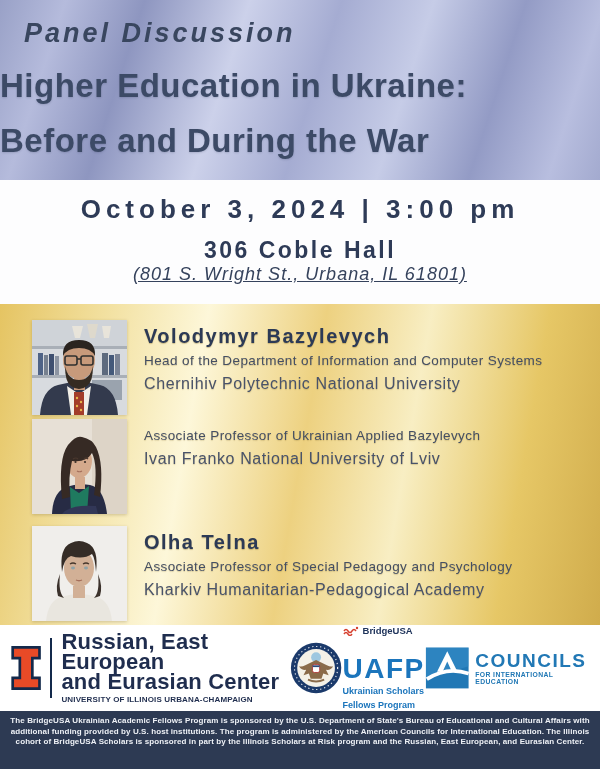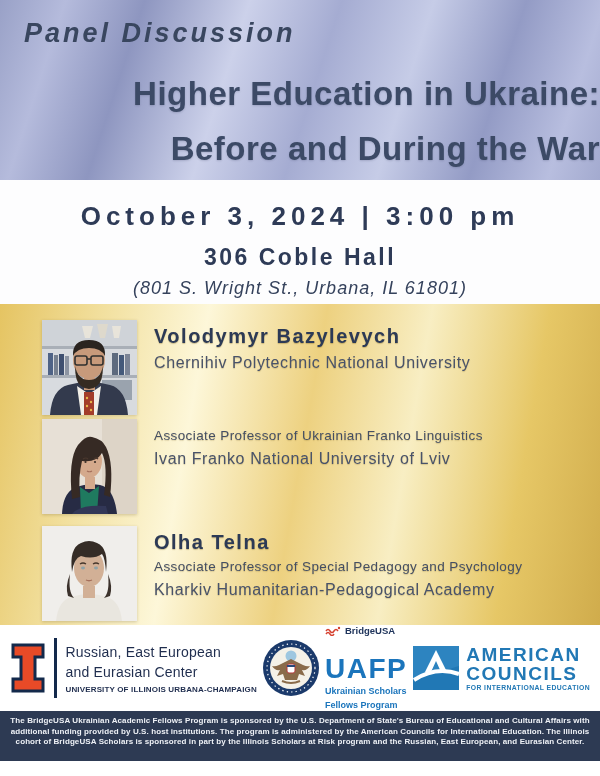--- a/index.html
+++ b/index.html
@@ -14,37 +14,37 @@
     background:linear-gradient(108deg,
       #99a1c7 0%, #b5bbdc 10%, #8e96c0 22%, #ccd1ea 38%,
       #a5acd2 52%, #c6cce7 66%, #939bc5 80%, #b8bedf 92%, #a3aacf 100%);
     position:relative;
   }
   .kicker{
     position:absolute;left:24px;top:18px;
     font-size:27px;font-weight:bold;font-style:italic;
     letter-spacing:3px;color:#39465f;
   }
-  .titles{position:absolute;left:0;right:0;top:66px;text-align:right;}
+  .titles{position:absolute;left:0;right:0;top:58px;text-align:left;}
   .title-line{
     font-size:33px;font-weight:bold;color:#3c4a66;
     letter-spacing:0.5px;line-height:55px;
     text-shadow:0 1px 2px rgba(40,45,80,0.18);
   }
   
   .info{
     height:124px;background:#fdfdfe;text-align:center;
-    color:#2e3b57;padding-top:8px;box-sizing:border-box;
+    color:#2e3b57;padding-top:1px;box-sizing:border-box;
   }
   .datetime{margin-top:13px;font-size:26px;font-weight:bold;letter-spacing:5px;}
   .venue{margin-top:12px;font-size:23px;font-weight:bold;letter-spacing:2.5px;}
-  .address{margin-top:7px;font-size:18px;font-style:italic;letter-spacing:1px;color:#35425c;}
+  .address{font-size:18px;font-style:italic;letter-spacing:1px;color:#35425c;text-decoration:underline;}
   
   .speakers{
-    height:321px;box-sizing:border-box;padding:16px 0 0 42px;
+    height:321px;box-sizing:border-box;padding:16px 0 0 32px;
     background:linear-gradient(100deg,
       #e5c462 0%, #f2e09f 16%, #fdf7d9 32%, #edd180 50%,
       #f8eec3 66%, #e6c766 84%, #d0ac4c 100%);
   }
   .speaker-row{display:flex;align-items:flex-start;}
   .speaker-row.r1{margin-bottom:4px;}
   .speaker-row.r2{margin-bottom:12px;}
   .photo{
     width:95px;height:95px;flex:0 0 95px;overflow:hidden;
     box-shadow:0 1px 3px rgba(90,70,20,0.25);
@@ -65,37 +65,37 @@
   }
   
   .logos{
     height:86px;background:#ffffff;display:flex;align-items:center;
     justify-content:space-between;padding:0 10px;box-sizing:border-box;
   }
   .reeec{display:flex;align-items:center;}
   .block-i{width:36px;height:52px;margin-right:8px;}
   .reeec-divider{width:2.5px;height:60px;background:#13294b;margin-right:9px;}
   .reeec-text{line-height:1;}
-  .reeec-line{font-size:14px;font-weight:normal;color:#1f2d4e;line-height:20px;letter-spacing:0.2px;}
+  .reeec-line{font-size:22px;font-weight:bold;color:#1f2d4e;line-height:20px;letter-spacing:0.2px;}
   .reeec-sub{font-size:8px;font-weight:bold;color:#1f2d4e;margin-top:4px;letter-spacing:0.15px;}
   .seal{width:58px;height:58px;}
   .uafp{line-height:1;}
   .uafp-brand-row{display:flex;align-items:center;}
   .uafp-wave{width:16px;height:10px;margin-right:4px;}
   .uafp-brand{font-size:9.5px;font-weight:bold;color:#20355c;}
   .uafp-acronym{font-size:28px;font-weight:bold;color:#1b75bc;letter-spacing:1.5px;margin-top:19px;}
   .uafp-sub{font-size:9px;font-weight:bold;color:#1b75bc;line-height:11px;margin-top:3px;}
   .ac{display:flex;align-items:center;}
   .ac-mark{width:48px;height:48px;margin-right:6px;}
   .ac-text{line-height:1;}
   .ac-line{font-size:19px;font-weight:bold;color:#2178b5;letter-spacing:1.5px;line-height:19px;}
   .ac-sub{font-size:6.8px;font-weight:bold;color:#2178b5;letter-spacing:0.4px;margin-top:2px;}
   
   .footer{
-    height:50px;background:#2d3a53;color:#eef1f6;box-sizing:border-box;
+    height:58px;background:#2d3a53;color:#eef1f6;box-sizing:border-box;
     padding:5px 5px 0 5px;text-align:center;
     font-size:8px;font-weight:bold;line-height:10.5px;letter-spacing:0.1px;
   }
 </style>
 </head>
 <body>
 
 <div class="poster">
 
   <div class="header">
@@ -143,20 +143,21 @@
           <ellipse cx="47" cy="40" rx="16" ry="19" fill="#c79a7b"></ellipse>
           <path d="M31 36 q-1 -16 16 -16 q17 0 16 16 q-4 -8 -16 -8 q-12 0 -16 8 z" fill="#2a241f"></path>
           <path d="M33 46 q3 14 14 14 q11 0 14 -14 q0 16 -6 20 q-4 3 -8 3 q-4 0 -8 -3 q-6 -4 -6 -20 z" fill="#352b22"></path>
           <rect x="33" y="36" width="12" height="9" rx="2" fill="none" stroke="#30302f" stroke-width="1.6"></rect>
           <rect x="49" y="36" width="12" height="9" rx="2" fill="none" stroke="#30302f" stroke-width="1.6"></rect>
           <line x1="45" y1="39" x2="49" y2="39" stroke="#30302f" stroke-width="1.6"></line>
         </svg>
       </div>
       <div class="speaker-text">
         <div class="speaker-name">Volodymyr Bazylevych</div>
+        <div class="speaker-role">Head of the Department of Information and Computer Systems</div>
         <div class="speaker-affil">Chernihiv Polytechnic National University</div>
       </div>
     </div>
 
     <div class="speaker-row r2">
       <div class="photo">
         <svg width="95" height="95" viewBox="0 0 95 95">
           <rect width="95" height="95" fill="#e7e0d6"></rect>
           <rect x="60" y="0" width="35" height="95" fill="#ddd4c7"></rect>
           <path d="M20 95 q1 -22 14 -27 q12 -4 24 -2 q14 3 17 29 z" fill="#272b44"></path>
@@ -165,21 +166,21 @@
           <rect x="43" y="58" width="10" height="12" fill="#d4a98c"></rect>
           <ellipse cx="47" cy="42" rx="13" ry="17" fill="#d4a98c"></ellipse>
           <path d="M30 80 q-4 -40 6 -54 q8 -10 14 -8 q10 2 14 10 q8 16 4 50 l-6 -2 q4 -30 -2 -42 q-6 10 -20 8 q-4 16 -2 36 z" fill="#362a24"></path>
           <path d="M41 40 q3 -2 5 0 M52 40 q2 -2 4 0" stroke="#4a382e" stroke-width="1.2" fill="none"></path>
           <circle cx="43.5" cy="43" r="1.1" fill="#3c2f28"></circle>
           <circle cx="53" cy="43" r="1.1" fill="#3c2f28"></circle>
           <path d="M45 52 q2.5 1.5 5 0" stroke="#a5705c" stroke-width="1.2" fill="none"></path>
         </svg>
       </div>
       <div class="speaker-text">
-        <div class="speaker-role">Associate Professor of Ukrainian Franko Linguistics</div>
+        <div class="speaker-role">Associate Professor of Ukrainian Applied Bazylevych</div>
         <div class="speaker-affil">Ivan Franko National University of Lviv</div>
       </div>
     </div>
 
     <div class="speaker-row">
       <div class="photo">
         <svg width="95" height="95" viewBox="0 0 95 95">
           <rect width="95" height="95" fill="#f0eeeb"></rect>
           <path d="M14 95 q2 -20 15 -24 q10 -3 18 -3 q8 0 18 3 q13 4 15 24 z" fill="#e9e6df"></path>
           <rect x="41" y="60" width="12" height="12" fill="#d2b096"></rect>
@@ -242,21 +243,20 @@
     </div>
 
     <div class="ac">
       <svg class="ac-mark" viewBox="0 0 48 48">
         <rect x="1" y="2" width="46" height="44" fill="#2178b5"></rect>
         <path d="M1 2 h46 v20 l-46 14 z" fill="#3b93cf" opacity="0.45"></path>
         <path d="M24 6 l11 22 h-6 l-5 -11 l-5 11 h-6 z" fill="#ffffff"></path>
         <path d="M2 36 q22 -14 45 -6" stroke="#ffffff" stroke-width="4" fill="none"></path>
       </svg>
       <div class="ac-text">
-        <div class="ac-line">AMERICAN</div>
         <div class="ac-line">COUNCILS</div>
         <div class="ac-sub">FOR INTERNATIONAL EDUCATION</div>
       </div>
     </div>
 
   </div>
 
   <div class="footer">The BridgeUSA Ukrainian Academic Fellows Program is sponsored by the U.S. Department of State's Bureau of Educational and Cultural Affairs with additional funding provided by U.S. host institutions. The program is administered by the American Councils for International Education. The Illinois cohort of BridgeUSA Scholars is sponsored in part by the Illinois Scholars at Risk program and the Russian, East European, and Eurasian Center.</div>
 
 </div>

